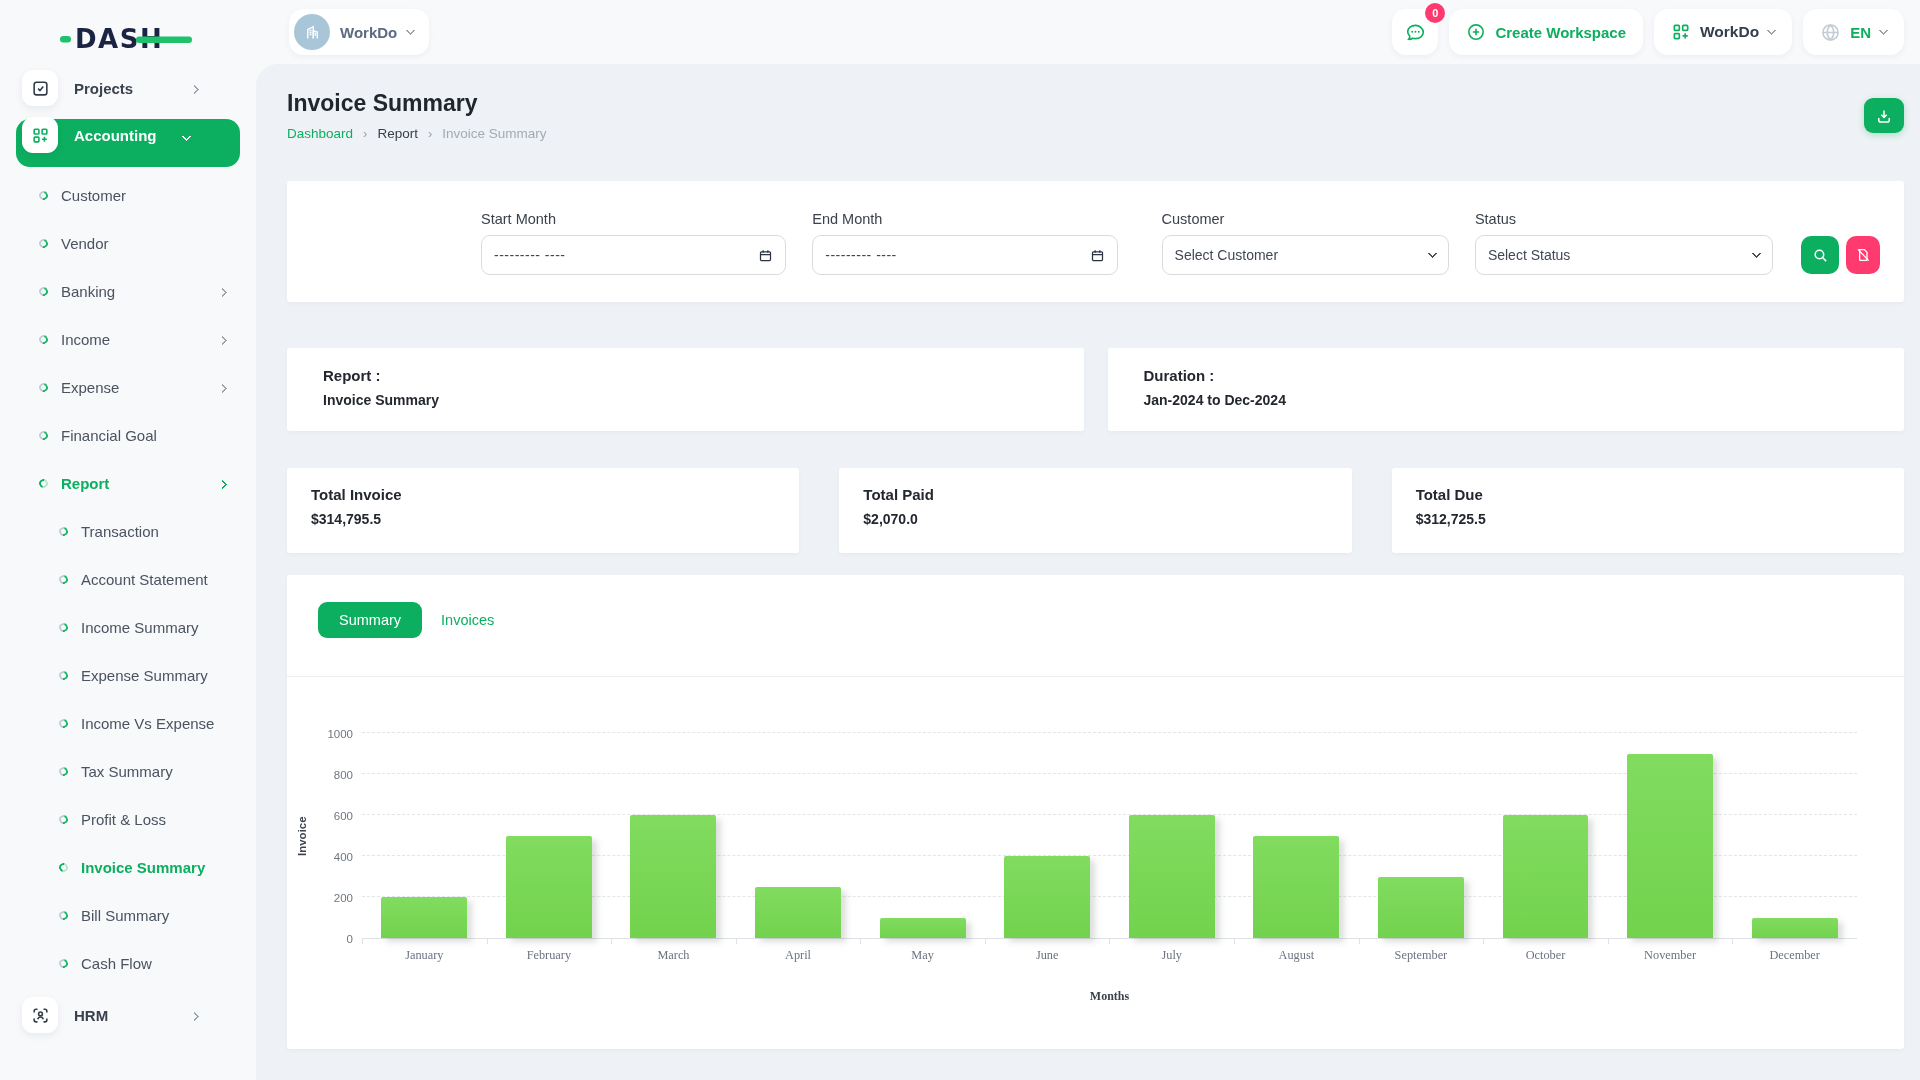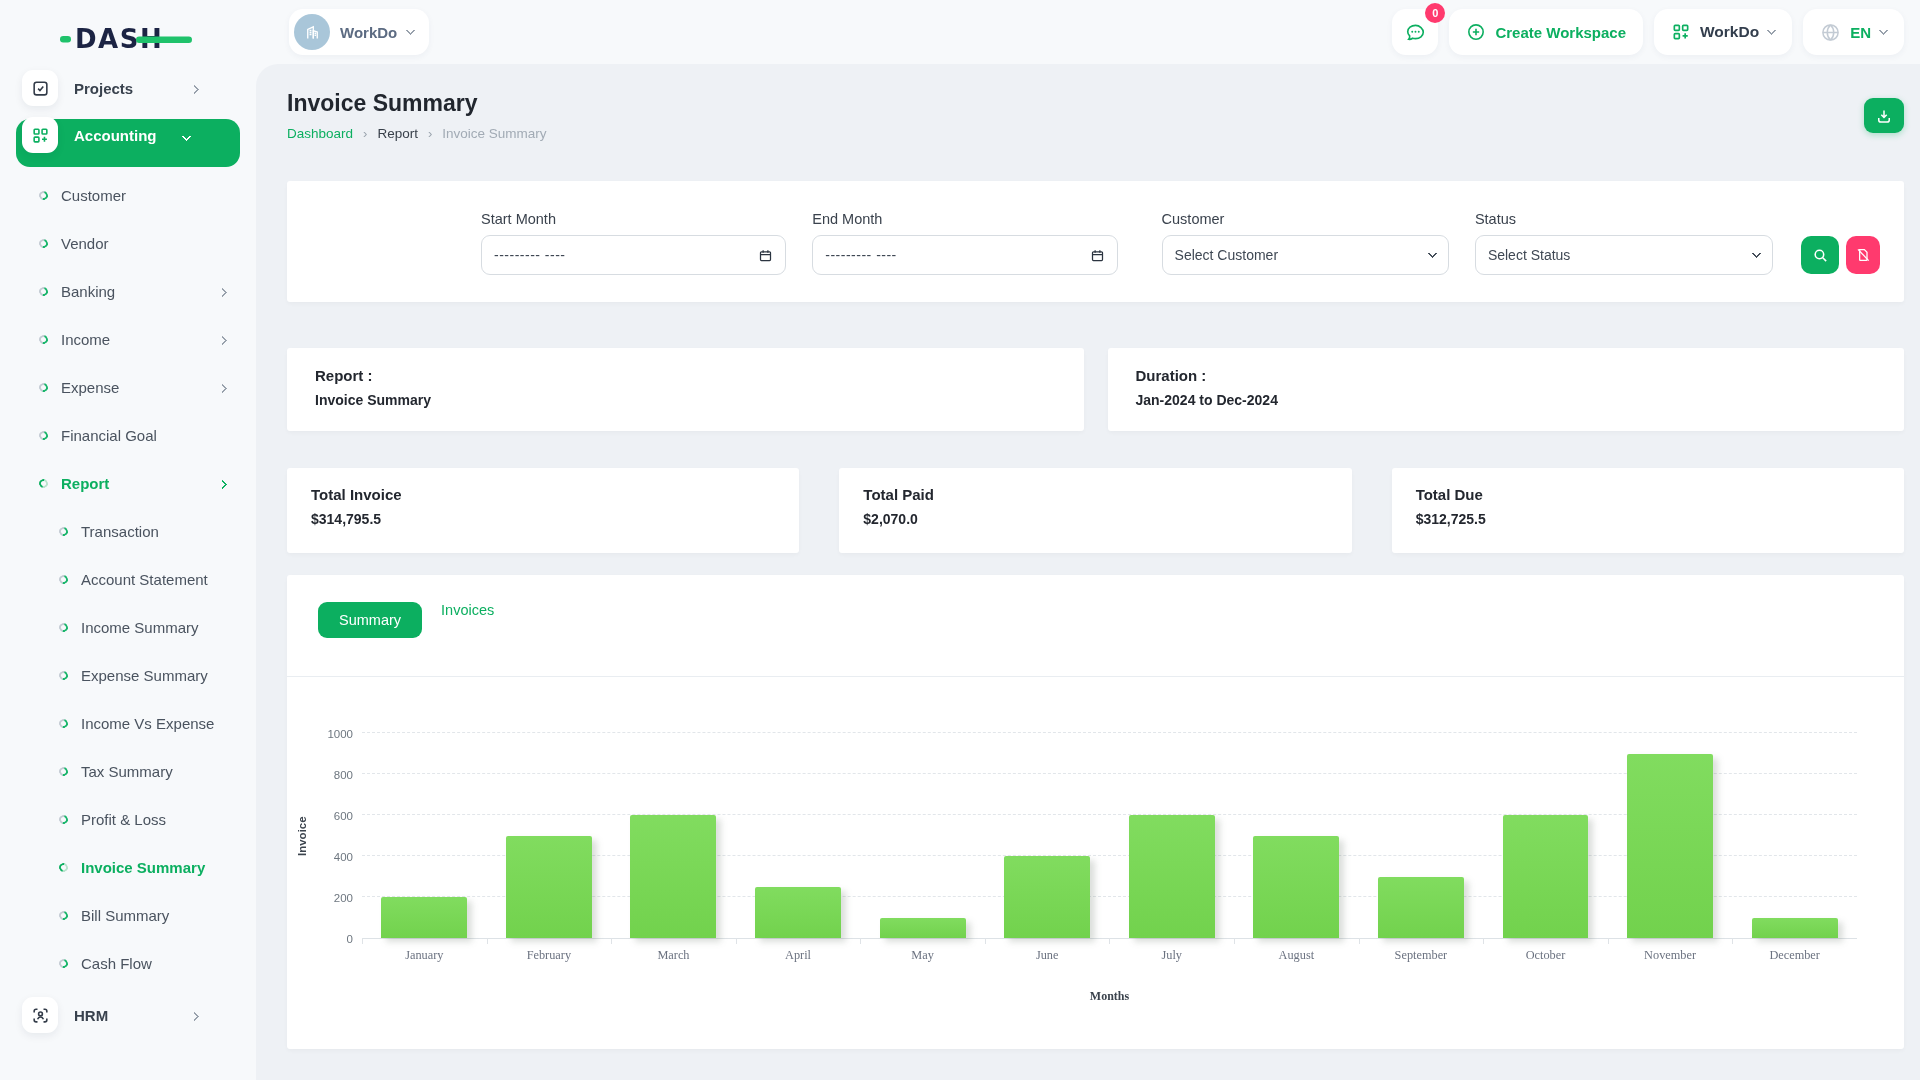--- a/index.html
+++ b/index.html
@@ -62,29 +62,29 @@
   .field{display:flex;flex-direction:column;gap:8px;}
   .field>label{font-size:14.5px;color:#3a424d;}
   .control{height:40px;border:1px solid #d7dce1;border-radius:9px;background:#fff;display:flex;align-items:center;justify-content:space-between;padding:0 12px;font-size:14px;color:#3f4854;cursor:pointer;}
   .w1{width:306px;margin-right:26px;} .w2{width:306px;margin-right:44px;}
   .w3{width:288px;margin-right:26px;} .w4{width:299px;margin-right:28px;}
   .sq-btn{width:38px;height:38px;border:none;border-radius:10px;display:flex;align-items:center;justify-content:center;cursor:pointer;margin-bottom:1px;}
   .btn-search{background:var(--primary);margin-right:7px;}
   .btn-reset{background:var(--danger);width:34px;}
 
   .info-row{margin-top:46px;display:flex;gap:24px;}
-  .info-card{flex:1;height:83px;padding:19px 28px;}
+  .info-card{flex:1;height:83px;padding:19px 36px;}
   .c-title{font-size:15px;font-weight:700;color:#23272f;}
   .c-value{font-size:14px;font-weight:700;color:#23272f;margin-top:8px;}
 
   .stats-row{margin-top:37px;display:flex;gap:40px;}
   .stat-card{flex:1;height:85px;padding:18px 24px;}
 
   .chart-card{margin-top:22px;height:474px;padding-top:27px;}
-  .tabs{padding:0 31px;display:flex;align-items:flex-start;gap:19px;}
+  .tabs{padding:0 31px;display:flex;align-items:center;gap:19px;}
   .tab-active{background:var(--primary);color:#fff;font-size:14.5px;padding:10px 21px;border-radius:9px;border:none;cursor:pointer;}
   .tab-link{color:var(--primary);font-size:14.5px;background:none;border:none;cursor:pointer;}
   .tabs-divider{margin-top:38px;border-bottom:1px solid #e9edf1;}
 
   .chart-area{display:grid;grid-template-columns:30px 45px 1fr;padding-right:47px;margin-top:57px;}
   .y-title{display:flex;align-items:center;justify-content:center;writing-mode:vertical-rl;transform:rotate(180deg);font-weight:700;font-size:11.5px;color:#3b434d;height:205px;}
   .y-ticks{position:relative;height:205px;}
   .y-ticks span{position:absolute;right:9px;transform:translateY(50%);font-size:11.5px;color:#6e7780;}
   .plot{position:relative;height:205px;border-bottom:1px solid #dde2e6;}
   .gridline{position:absolute;left:0;right:0;height:0;border-top:1px dashed #e2e6ea;}

